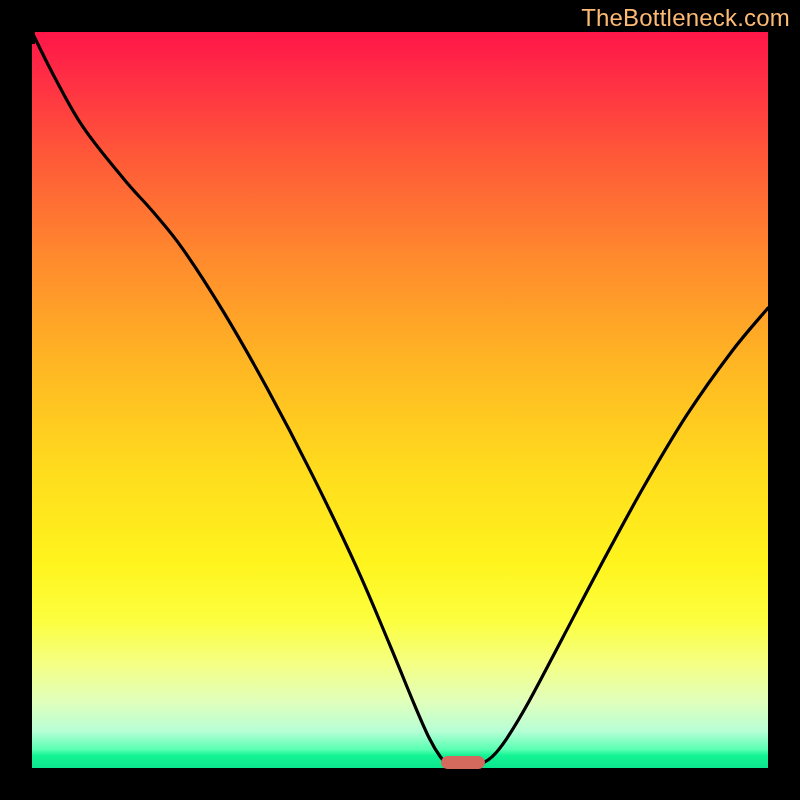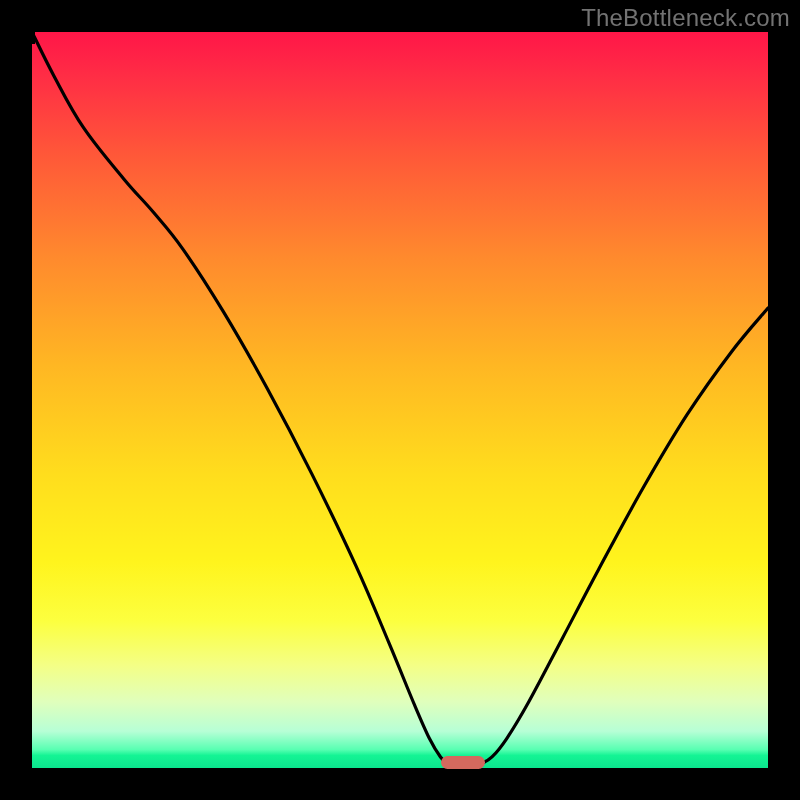--- a/index.html
+++ b/index.html
@@ -15,21 +15,21 @@
     position: relative;
     width: 800px;
     height: 800px;
     background: #000;
   }
 
   .watermark {
     position: absolute;
     top: 4px;
     right: 10px;
-    color: #737373;
+    color: #fdba74;
     font-size: 24px;
     font-weight: 500;
     letter-spacing: 0.2px;
     z-index: 10;
   }
 
   .plot-frame {
     position: absolute;
     left: 32px;
     top: 32px;

